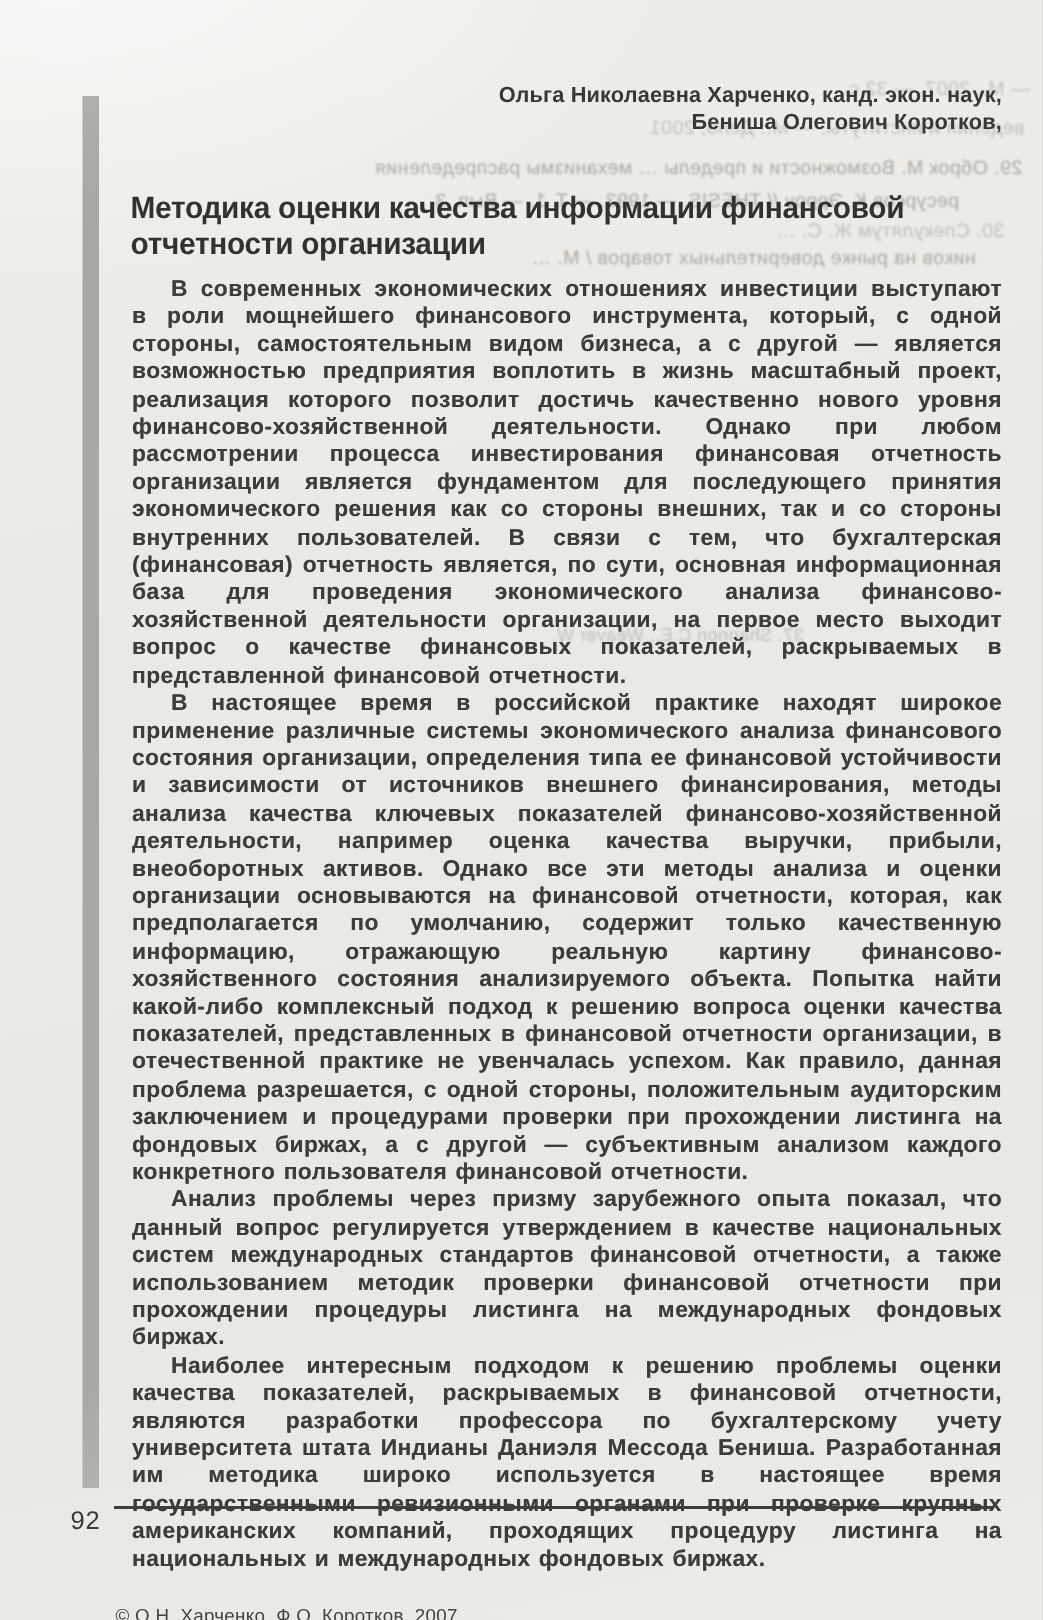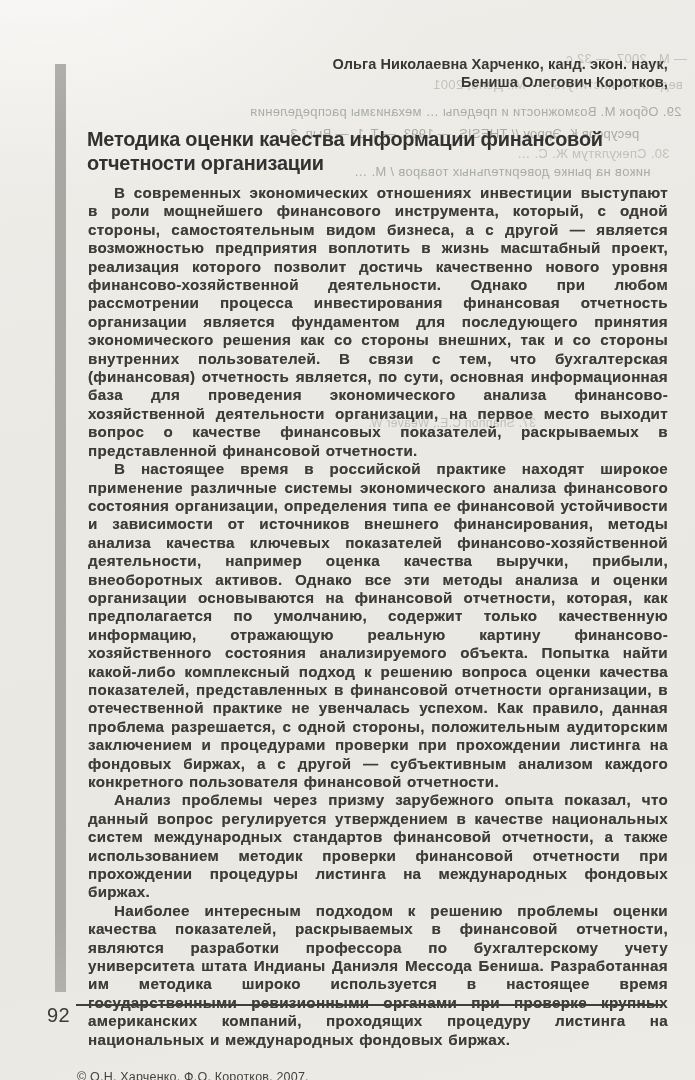--- a/index.html
+++ b/index.html
@@ -63,21 +63,21 @@
     text-align:justify;
     font-size:15.2px;line-height:18.4px;
     letter-spacing:.3px;word-spacing:1px;
     color:#3e3c37;
     text-shadow:0 0 .4px rgba(62,60,55,.55);
   }
   .body p{margin:0;text-indent:26px;font-weight:bold;}
   
   .page-num{
     position:absolute;left:47px;top:1004px;
-    font-size:20px;color:#3c3a35;letter-spacing:.5px;text-align:center;
+    font-size:17px;color:#3c3a35;letter-spacing:.5px;text-align:center;
   }
   .foot-rule{
     position:absolute;left:76px;top:1004px;width:586px;height:2px;
     background:#403e39;
   }
   .copyright{
     position:absolute;left:77px;top:1070px;
     font-size:12.5px;color:#45433e;letter-spacing:.2px;
   }
 </style>

